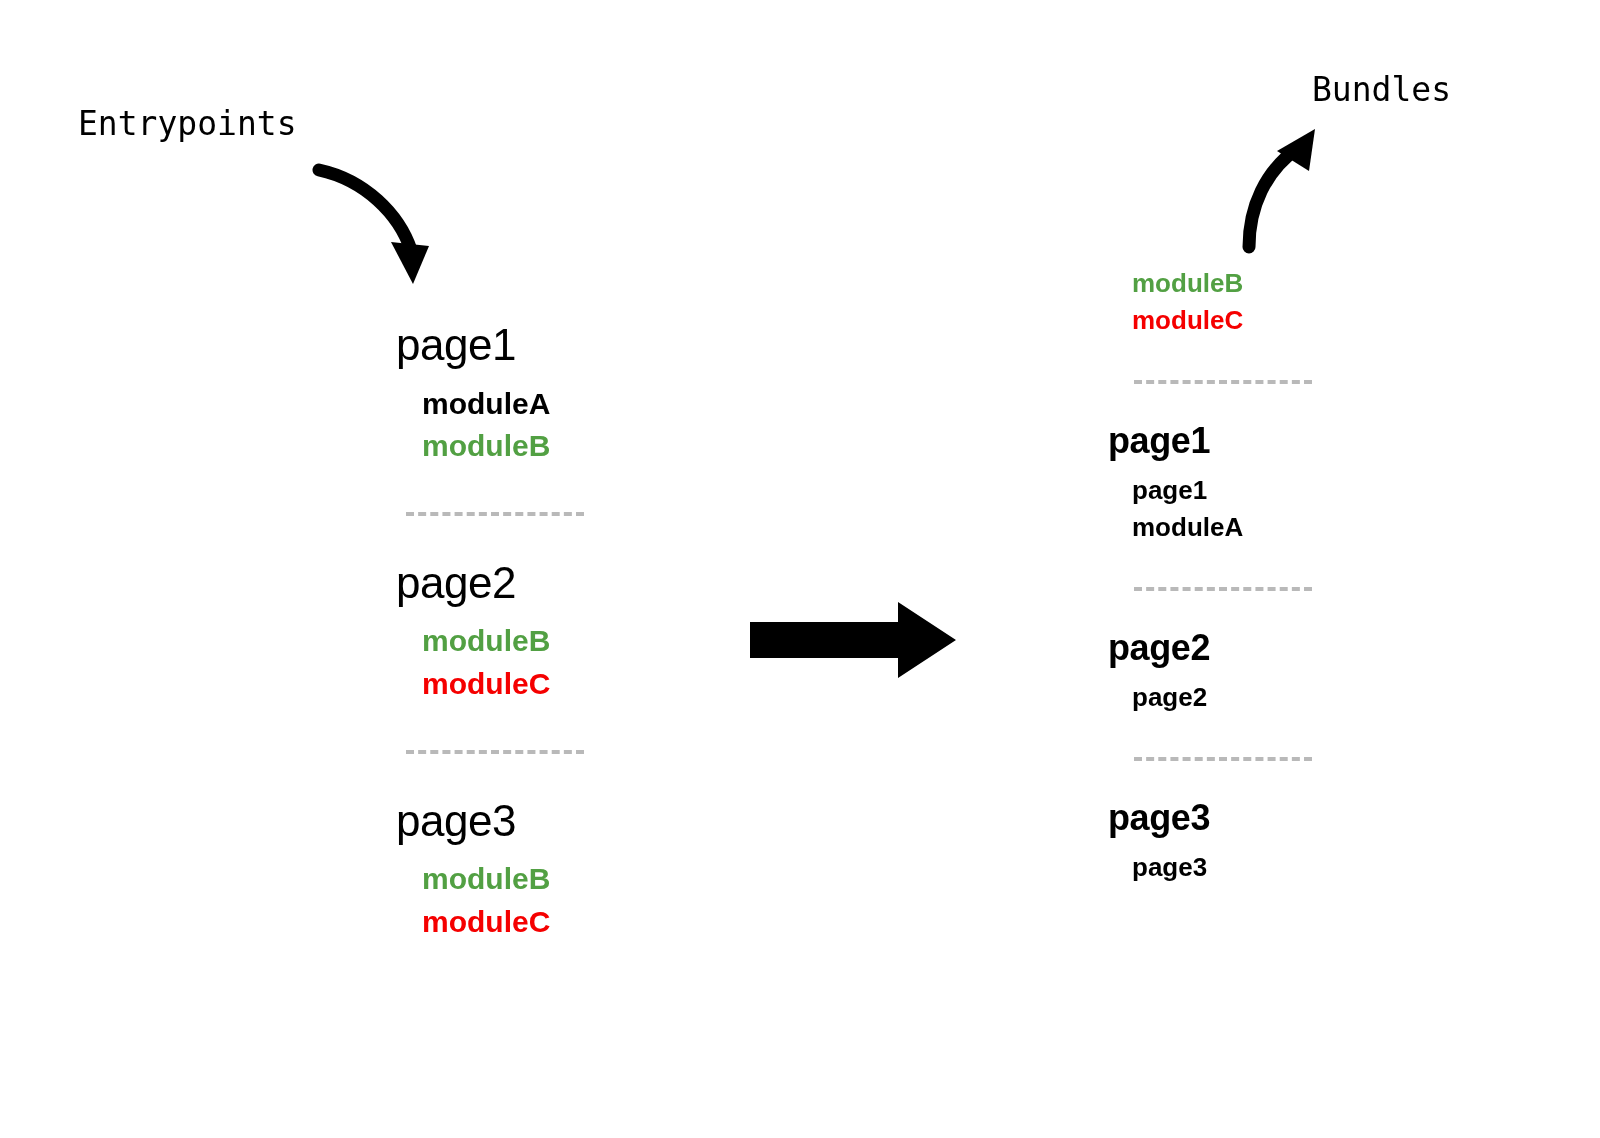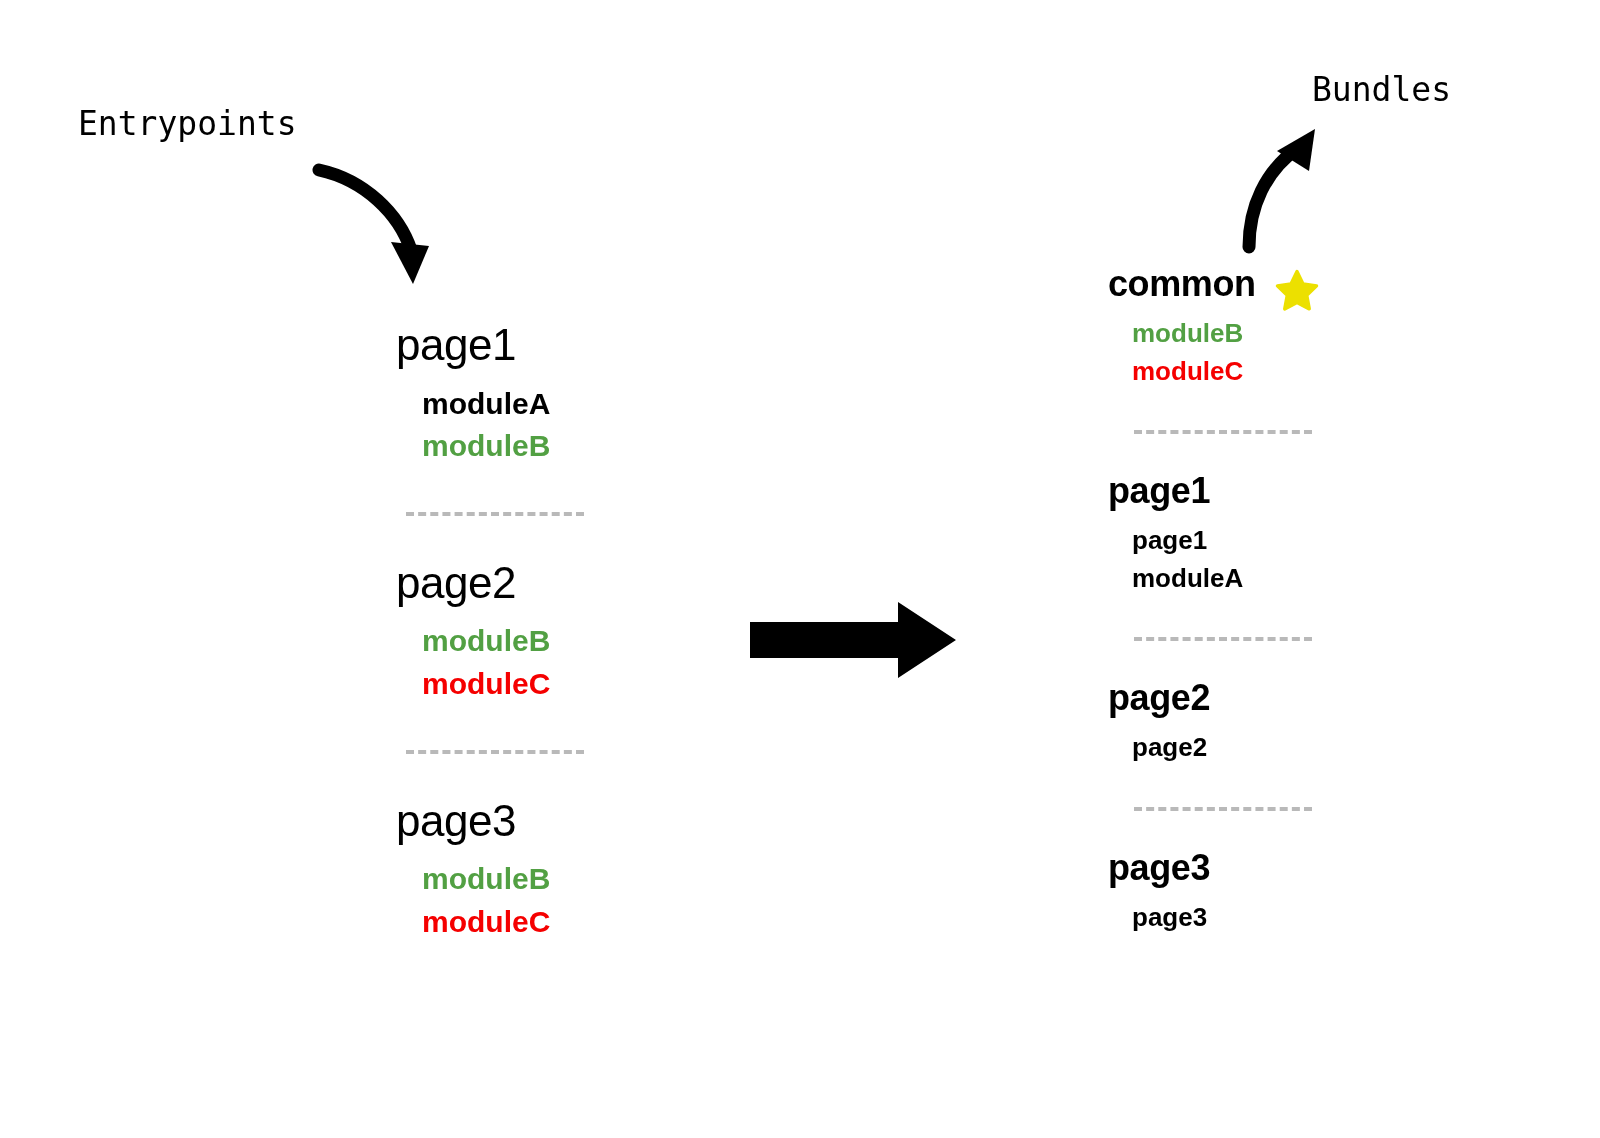--- a/index.html
+++ b/index.html
@@ -183,26 +183,20 @@
         </div>
         <div>
           <div class="module weight-bold" style="color: rgb(82, 160, 67);">moduleB</div>
           <div class="module weight-bold" style="color: rgb(245, 0, 0);">moduleC</div>
         </div>
       </div>
     </div>
 
   <div class="column" id="column-bundles">
       <div class="group">
-        <div class="title-row">
-          <div class="group-title">common</div>
-          <svg class="star-icon" viewBox="0 0 24 24" xmlns="http://www.w3.org/2000/svg">
-            <path fill="#ece000" stroke="#ece000" stroke-width="1.6" stroke-linejoin="round" d="M12 2.6 L14.9 8.6 L21.4 9.5 L16.7 14.1 L17.9 20.6 L12 17.5 L6.1 20.6 L7.3 14.1 L2.6 9.5 L9.1 8.6 Z"></path>
-          </svg>
-        </div>
         <div>
           <div class="module weight-bold" style="color: rgb(82, 160, 67);">moduleB</div>
           <div class="module weight-bold" style="color: rgb(245, 0, 0);">moduleC</div>
         </div>
       </div>
       <div class="divider"></div>
       <div class="group">
         <div class="title-row">
           <div class="group-title">page1</div>
         </div>

